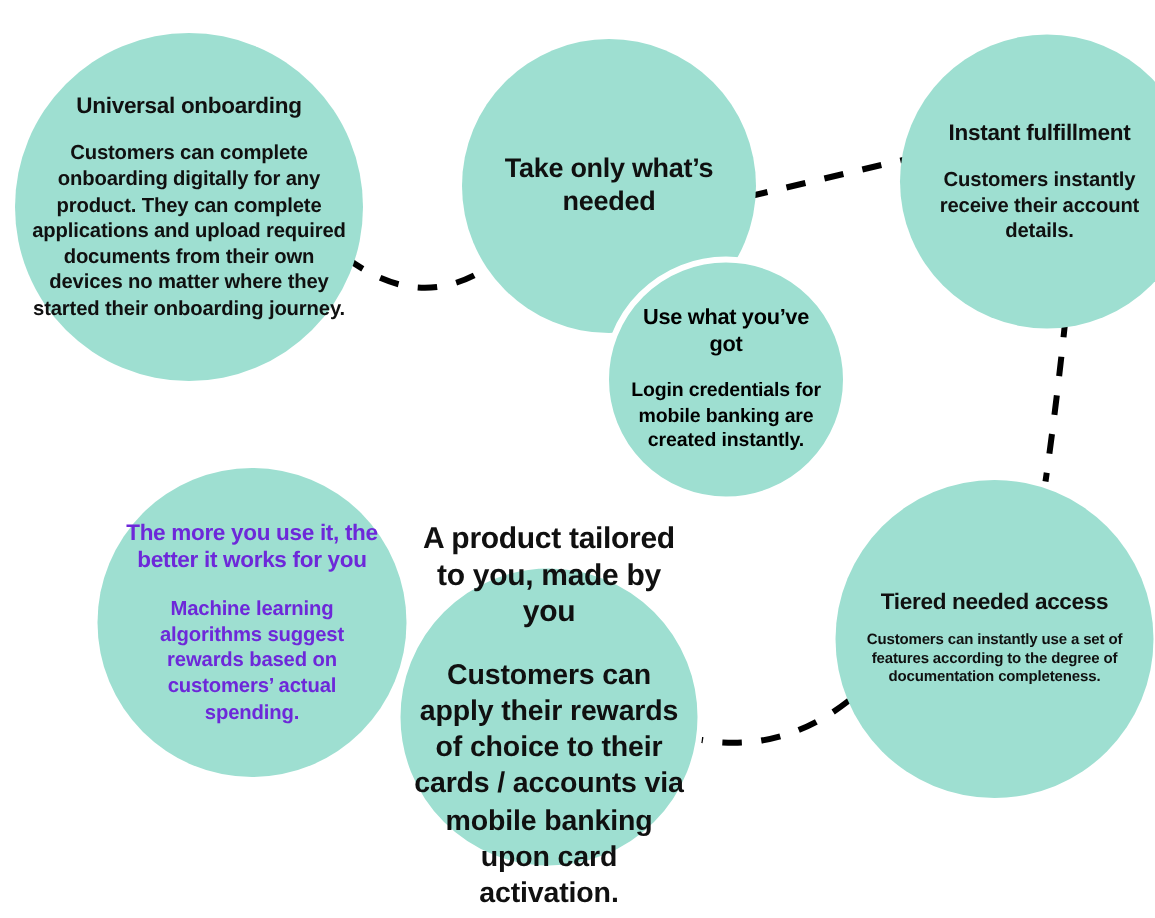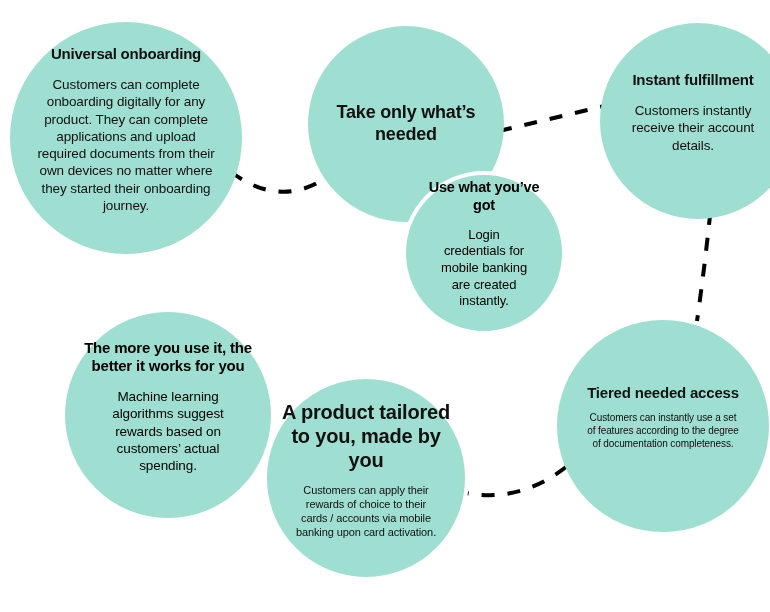--- a/index.html
+++ b/index.html
@@ -48,23 +48,23 @@
     padding: 0 6px;
     box-sizing: border-box;
   }
   .b-title {
     font-weight: bold;
     line-height: 1.22;
     margin: 0;
     letter-spacing: -0.2px;
   }
   .b-body {
-    font-weight: normal;
+    font-weight: bold;
     line-height: 1.28;
-    margin: 17px;
+    margin: 0;
     letter-spacing: -0.1px;
   }
   .b-title + .b-body {
     margin-top: 0.95em;
   }
 
   
   #bubble-universal-onboarding {
     left: 10px;  top: 22px;  width: 232px; height: 232px;
   }
@@ -97,21 +97,21 @@
     left: 65px;  top: 312px; width: 206px; height: 206px;
   }
   #bubble-the-more-you-use-it .b-title { font-size: 15px; }
   #bubble-the-more-you-use-it .b-body  { font-size: 13.5px; }
   #bubble-the-more-you-use-it .inner   { padding: 0 16px; }
 
   #bubble-a-product-tailored {
     left: 263px; top: 375px; width: 206px; height: 206px;
   }
   #bubble-a-product-tailored .b-title { font-size: 20px; }
-  #bubble-a-product-tailored .b-body  { font-size: 11px; }
+  #bubble-a-product-tailored .b-body  { font-size: 19px; }
   #bubble-a-product-tailored .inner   { padding: 0 8px; }
 
   #bubble-tiered-instant-access {
     left: 557px; top: 320px; width: 212px; height: 212px;
   }
   #bubble-tiered-instant-access .b-title { font-size: 15px; }
   #bubble-tiered-instant-access .b-body  { font-size: 10px; }
   #bubble-tiered-instant-access .inner   { padding: 0 12px; }
 </style>
 </head>
@@ -146,21 +146,21 @@
     </div>
   </div>
 
   <div class="bubble outlined" id="bubble-use-what-youve-got" style="background: rgb(158, 223, 209); color: #000000; border-color: rgb(255, 255, 255);">
     <div class="inner">
       <p class="b-title">Use what you’ve got</p>
       <p class="b-body">Login credentials for mobile banking are created instantly.</p>
     </div>
   </div>
 
-  <div class="bubble" id="bubble-the-more-you-use-it" style="background: rgb(158, 223, 209); color: #000000;">
+  <div class="bubble" id="bubble-the-more-you-use-it" style="background: rgb(158, 223, 209); color: #6d28d9;">
     <div class="inner">
       <p class="b-title">The more you use it, the better it works for you</p>
       <p class="b-body">Machine learning algorithms suggest rewards based on customers’ actual spending.</p>
     </div>
   </div>
 
   <div class="bubble outlined" id="bubble-a-product-tailored" style="background: rgb(158, 223, 209); color: rgb(16, 16, 16); border-color: rgb(255, 255, 255);">
     <div class="inner">
       <p class="b-title">A product tailored to you, made by you</p>
       <p class="b-body">Customers can apply their rewards of choice to their cards / accounts via mobile banking upon card activation.</p>

